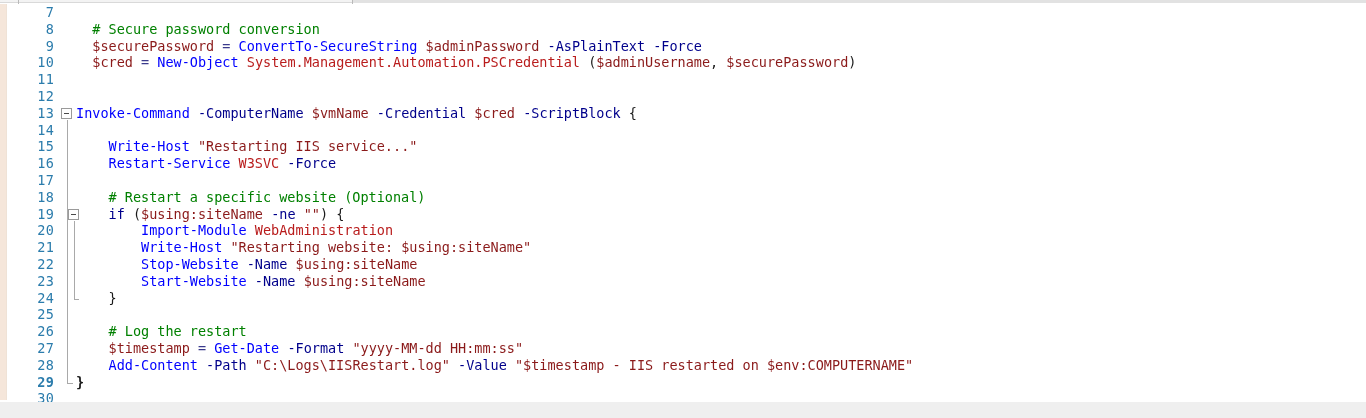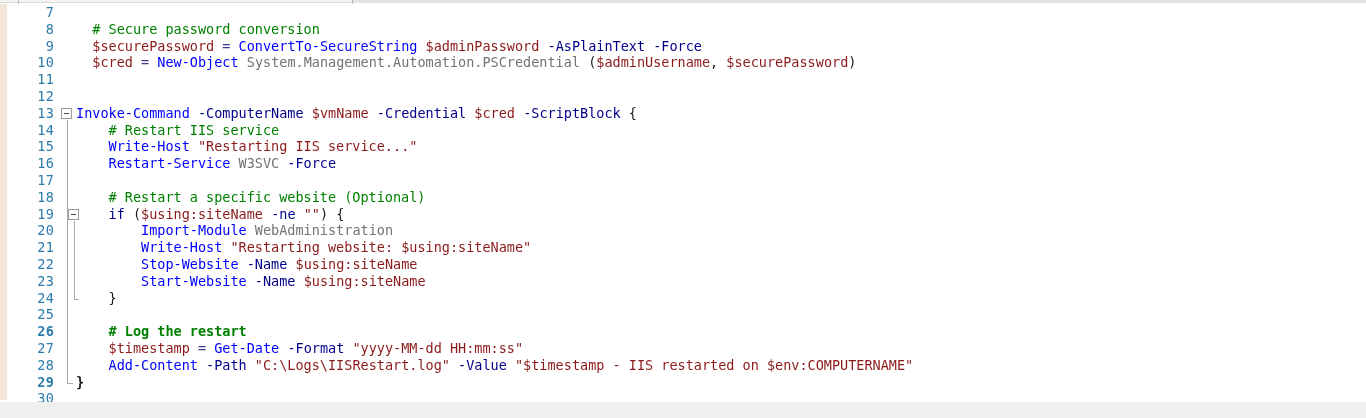--- a/index.html
+++ b/index.html
@@ -164,21 +164,21 @@
     white-space: pre;
   }
 
   
   .tok-comment  { color: #008000; }
   .tok-cmdlet   { color: #0000ff; }
   .tok-keyword  { color: #00008b; }
   .tok-param    { color: #00008b; }
   .tok-var      { color: #8b1a1a; }
   .tok-string   { color: #8b1a1a; }
-  .tok-type     { color: #737373; }
+  .tok-type     { color: #b91c1c; }
   .tok-op       { color: #3a3a8c; }
   .tok-plain    { color: #1a1a1a; }
   .tok-brace    { color: #1a1a1a; }
 </style>
 </head>
 <body>
 
 <div id="editor-window">
 
   <div id="top-rule"></div>
@@ -189,33 +189,33 @@
   <div id="left-edge-strip"></div>
 
   <div id="code-surface">
       <div class="code-line" style="top: 0px; position: absolute; left: 0px; width: 1358px;"><span class="gutter-num">7</span><span class="code-text"></span></div>
       <div class="code-line" style="top: 16.8px; position: absolute; left: 0px; width: 1358px;"><span class="gutter-num">8</span><span class="code-text"><span class="tok-plain">  </span><span class="tok-comment"># Secure password conversion</span></span></div>
       <div class="code-line" style="top: 33.6px; position: absolute; left: 0px; width: 1358px;"><span class="gutter-num">9</span><span class="code-text"><span class="tok-plain">  </span><span class="tok-var">$securePassword</span><span class="tok-plain"> </span><span class="tok-op">=</span><span class="tok-plain"> </span><span class="tok-cmdlet">ConvertTo-SecureString</span><span class="tok-plain"> </span><span class="tok-var">$adminPassword</span><span class="tok-plain"> </span><span class="tok-param">-AsPlainText</span><span class="tok-plain"> </span><span class="tok-param">-Force</span></span></div>
       <div class="code-line" style="top: 50.4px; position: absolute; left: 0px; width: 1358px;"><span class="gutter-num">10</span><span class="code-text"><span class="tok-plain">  </span><span class="tok-var">$cred</span><span class="tok-plain"> </span><span class="tok-op">=</span><span class="tok-plain"> </span><span class="tok-cmdlet">New-Object</span><span class="tok-plain"> </span><span class="tok-type">System.Management.Automation.PSCredential</span><span class="tok-plain"> </span><span class="tok-brace">(</span><span class="tok-var">$adminUsername</span><span class="tok-plain">, </span><span class="tok-var">$securePassword</span><span class="tok-brace">)</span></span></div>
       <div class="code-line" style="top: 67.2px; position: absolute; left: 0px; width: 1295px;"><span class="gutter-num">11</span><span class="code-text"></span></div>
       <div class="code-line" style="top: 84px; position: absolute; left: 0px; width: 1358px; padding-left: 40px;"><span class="gutter-num">12</span></div>
       <div class="code-line" style="top: 100.8px; position: absolute; left: 0px; width: 1358px;"><span class="gutter-num">13</span><span class="fold-col" style="left: 52px;"><span class="fold-box"></span></span><span class="code-text"><span class="tok-cmdlet">Invoke-Command</span><span class="tok-plain"> </span><span class="tok-param">-ComputerName</span><span class="tok-plain"> </span><span class="tok-var">$vmName</span><span class="tok-plain"> </span><span class="tok-param">-Credential</span><span class="tok-plain"> </span><span class="tok-var">$cred</span><span class="tok-plain"> </span><span class="tok-param">-ScriptBlock</span><span class="tok-plain"> </span><span class="tok-brace">{</span></span></div>
-      <div class="code-line" style="top: 117.6px; position: absolute; left: 0px; width: 1358px;"><span class="gutter-num">14</span><span class="code-text"><span class="tok-plain">    </span><span class="tok-comment"># Restart IIS service</span></span></div>
+      <div class="code-line" style="top: 117.6px; position: absolute; left: 0px; width: 1358px;"><span class="gutter-num">14</span><span class="code-text"><span class="tok-plain">    </span></span></div>
       <div class="code-line" style="top: 134.4px; position: absolute; left: 0px; width: 1358px;"><span class="gutter-num">15</span><span class="code-text"><span class="tok-plain">    </span><span class="tok-cmdlet">Write-Host</span><span class="tok-plain"> </span><span class="tok-string">"Restarting IIS service..."</span></span></div>
       <div class="code-line" style="top: 151.2px; position: absolute; left: 0px; width: 1358px;"><span class="gutter-num">16</span><span class="code-text"><span class="tok-plain">    </span><span class="tok-cmdlet">Restart-Service</span><span class="tok-plain"> </span><span class="tok-type">W3SVC</span><span class="tok-plain"> </span><span class="tok-param">-Force</span></span></div>
       <div class="code-line" style="top: 168px; position: absolute; left: 0px; width: 1358px;"><span class="gutter-num">17</span><span class="code-text"></span></div>
       <div class="code-line" style="top: 184.8px; position: absolute; left: 0px; width: 1358px;"><span class="gutter-num">18</span><span class="code-text"><span class="tok-plain">    </span><span class="tok-comment"># Restart a specific website (Optional)</span></span></div>
       <div class="code-line" style="top: 201.6px; position: absolute; left: 0px; width: 1358px;"><span class="gutter-num">19</span><span class="fold-col" style="left: 59px;"><span class="fold-box"></span></span><span class="code-text"><span class="tok-plain">    </span><span class="tok-keyword">if</span><span class="tok-plain"> </span><span class="tok-brace">(</span><span class="tok-var">$using:siteName</span><span class="tok-plain"> </span><span class="tok-param">-ne</span><span class="tok-plain"> </span><span class="tok-string">""</span><span class="tok-brace">)</span><span class="tok-plain"> </span><span class="tok-brace">{</span></span></div>
       <div class="code-line" style="top: 218.4px; position: absolute; left: 0px; width: 1234px;"><span class="gutter-num">20</span><span class="code-text"><span class="tok-plain">        </span><span class="tok-cmdlet">Import-Module</span><span class="tok-plain"> </span><span class="tok-type">WebAdministration</span></span></div>
       <div class="code-line" style="top: 235.2px; position: absolute; left: 0px; width: 1167px;"><span class="gutter-num">21</span><span class="code-text"><span class="tok-plain">        </span><span class="tok-cmdlet">Write-Host</span><span class="tok-plain"> </span><span class="tok-string">"Restarting website: $using:siteName"</span></span></div>
       <div class="code-line" style="top: 252px; position: absolute; left: 0px; width: 1166px; text-decoration: underline;"><span class="gutter-num">22</span><span class="code-text"><span class="tok-plain">        </span><span class="tok-cmdlet">Stop-Website</span><span class="tok-plain"> </span><span class="tok-param">-Name</span><span class="tok-plain"> </span><span class="tok-var">$using:siteName</span></span></div>
       <div class="code-line" style="top: 268.8px; position: absolute; left: 0px; width: 1358px; padding-left: 12px;"><span class="gutter-num">23</span><span class="code-text"><span class="tok-plain">        </span><span class="tok-cmdlet">Start-Website</span><span class="tok-plain"> </span><span class="tok-param">-Name</span><span class="tok-plain"> </span><span class="tok-var">$using:siteName</span></span></div>
       <div class="code-line" style="top: 285.6px; position: absolute; left: 0px; width: 1358px;"><span class="gutter-num">24</span><span class="code-text"><span class="tok-plain">    </span><span class="tok-brace">}</span></span></div>
       <div class="code-line" style="top: 302.4px; position: absolute; left: 0px; width: 1358px;"><span class="gutter-num">25</span><span class="code-text"></span></div>
-      <div class="code-line" style="top: 319.2px; position: absolute; left: 0px; width: 1358px; font-weight: bold;"><span class="gutter-num">26</span><span class="code-text"><span class="tok-plain">    </span><span class="tok-comment"># Log the restart</span></span></div>
+      <div class="code-line" style="top: 319.2px; position: absolute; left: 0px; width: 1358px;"><span class="gutter-num">26</span><span class="code-text"><span class="tok-plain">    </span><span class="tok-comment"># Log the restart</span></span></div>
       <div class="code-line" style="top: 336px; position: absolute; left: 0px; width: 1358px;"><span class="gutter-num">27</span><span class="code-text"><span class="tok-plain">    </span><span class="tok-var">$timestamp</span><span class="tok-plain"> </span><span class="tok-op">=</span><span class="tok-plain"> </span><span class="tok-cmdlet">Get-Date</span><span class="tok-plain"> </span><span class="tok-param">-Format</span><span class="tok-plain"> </span><span class="tok-string">"yyyy-MM-dd HH:mm:ss"</span></span></div>
       <div class="code-line" style="top: 352.8px; position: absolute; left: 0px; width: 1358px;"><span class="gutter-num">28</span><span class="code-text"><span class="tok-plain">    </span><span class="tok-cmdlet">Add-Content</span><span class="tok-plain"> </span><span class="tok-param">-Path</span><span class="tok-plain"> </span><span class="tok-string">"C:\Logs\IISRestart.log"</span><span class="tok-plain"> </span><span class="tok-param">-Value</span><span class="tok-plain"> </span><span class="tok-string">"$timestamp - IIS restarted on $env:COMPUTERNAME"</span></span></div>
       <div class="code-line" style="top: 369.6px; position: absolute; left: 0px; width: 1358px; font-weight: bold;"><span class="gutter-num">29</span><span class="code-text"><span class="tok-brace">}</span></span></div>
       <div class="code-line" style="top: 386.4px; position: absolute; left: 0px; width: 1358px;"><span class="gutter-num">30</span><span class="code-text"></span></div>
       <div class="rail rail-outer" style="top: 115.8px; height: 262.8px;"></div>
       <div class="rail-foot" style="top: 378.6px; left: 59px; width: 6px;"></div>
       <div class="rail rail-inner" style="top: 216.6px; height: 78px;"></div>
       <div class="rail-foot" style="top: 294.6px; left: 66px; width: 5px;"></div>
     </div>
 

